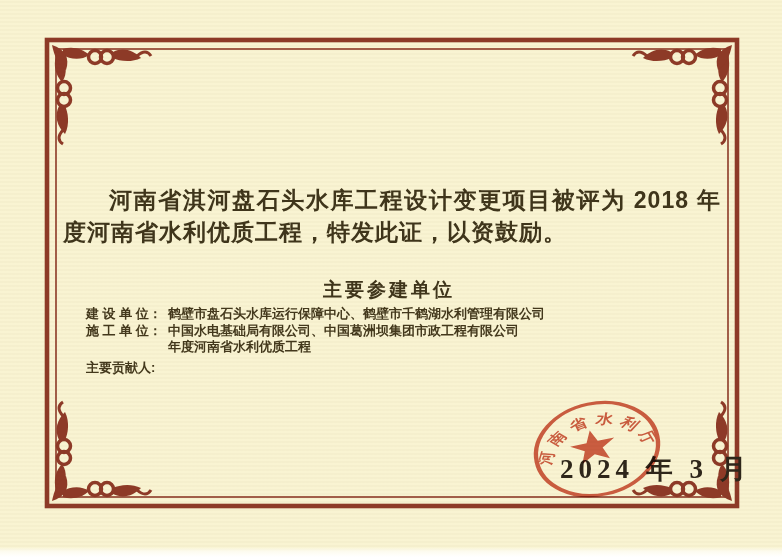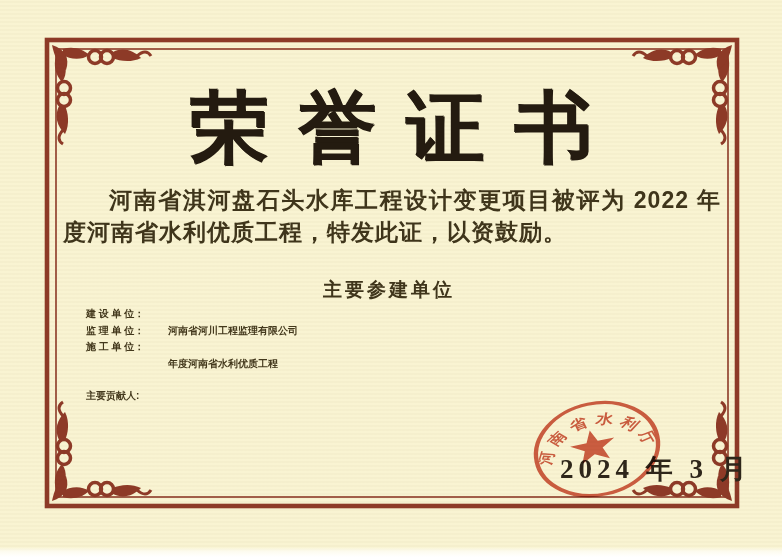--- a/index.html
+++ b/index.html
@@ -22,27 +22,27 @@
     text-indent:2em;letter-spacing:1px;text-align:justify;
     font-family:"Liberation Sans", sans-serif;
   }
   .section-heading{
     position:absolute;top:277px;left:0;width:778px;text-align:center;
     font-size:19px;font-weight:700;color:#3f351b;letter-spacing:3px;
     font-family:"Liberation Sans", sans-serif;
   }
   .units{
     position:absolute;left:86px;top:306px;width:650px;
-    font-size:10px;font-weight:700;color:#43381c;
+    font-size:13px;font-weight:700;color:#43381c;
     font-family:"Liberation Sans", sans-serif;
   }
   .unit-row{display:flex;line-height:16.5px;}
   .unit-label{flex:0 0 82px;white-space:pre;}
   .unit-content{white-space:pre-wrap;}
-  .contrib{margin-top:16px;}
+  .contrib{margin-top:4px;}
   .date-line{
     position:absolute;left:524px;top:451px;
     font-size:27px;font-weight:700;letter-spacing:5px;color:#2e261a;
     font-family:"Liberation Serif", serif;z-index:1;margin-left:36px;
   }
   .seal{
     position:absolute;left:531px;top:400px;width:132px;height:98px;
     transform:rotate(-12deg);opacity:.85;mix-blend-mode:multiply;z-index:2;
   }
   .photo-edge{
@@ -71,36 +71,33 @@
       </g>
     </defs>
     <rect x="47" y="40" width="690" height="466" fill="none" stroke="#8d3a27" stroke-width="4.6"></rect>
     <rect x="56" y="49" width="672" height="448" fill="none" stroke="#8d3a27" stroke-width="1.6"></rect>
     <use href="#corner" transform="translate(49,42)"></use>
     <use href="#corner" transform="translate(735,42) scale(-1,1)"></use>
     <use href="#corner" transform="translate(49,504) scale(1,-1)"></use>
     <use href="#corner" transform="translate(735,504) scale(-1,-1)"></use>
   </svg>
 
-  <div class="cert-title">荣誉证书</div>
 
-  <div class="award-par">河南省淇河盘石头水库工程设计变更项目被评为 2022 年度河南省水利优质工程，特发此证，以资鼓励。</div>
+  <div class="award-par">河南省淇河盘石头水库工程设计变更项目被评为 2018 年度河南省水利优质工程，特发此证，以资鼓励。</div>
 
   <div class="section-heading">主要参建单位</div>
 
   <div class="units">
     <div class="unit-row">
       <span class="unit-label">建 设 单 位：</span>
-    </div>
-    <div class="unit-row">
-      <span class="unit-label">监 理 单 位：</span>
-      <span class="unit-content">河南省河川工程监理有限公司</span>
+      <span class="unit-content">鹤壁市盘石头水库运行保障中心、鹤壁市千鹤湖水利管理有限公司</span>
     </div>
     <div class="unit-row">
       <span class="unit-label">施 工 单 位：</span>
+      <span class="unit-content">中国水电基础局有限公司、中国葛洲坝集团市政工程有限公司</span>
     </div>
     <div class="unit-row">
       <span class="unit-label"></span>
       <span class="unit-content">年度河南省水利优质工程</span>
     </div>
 
     <div class="unit-row contrib">
       <span class="unit-label">主要贡献人:</span>
     </div>
     <div class="unit-row">

